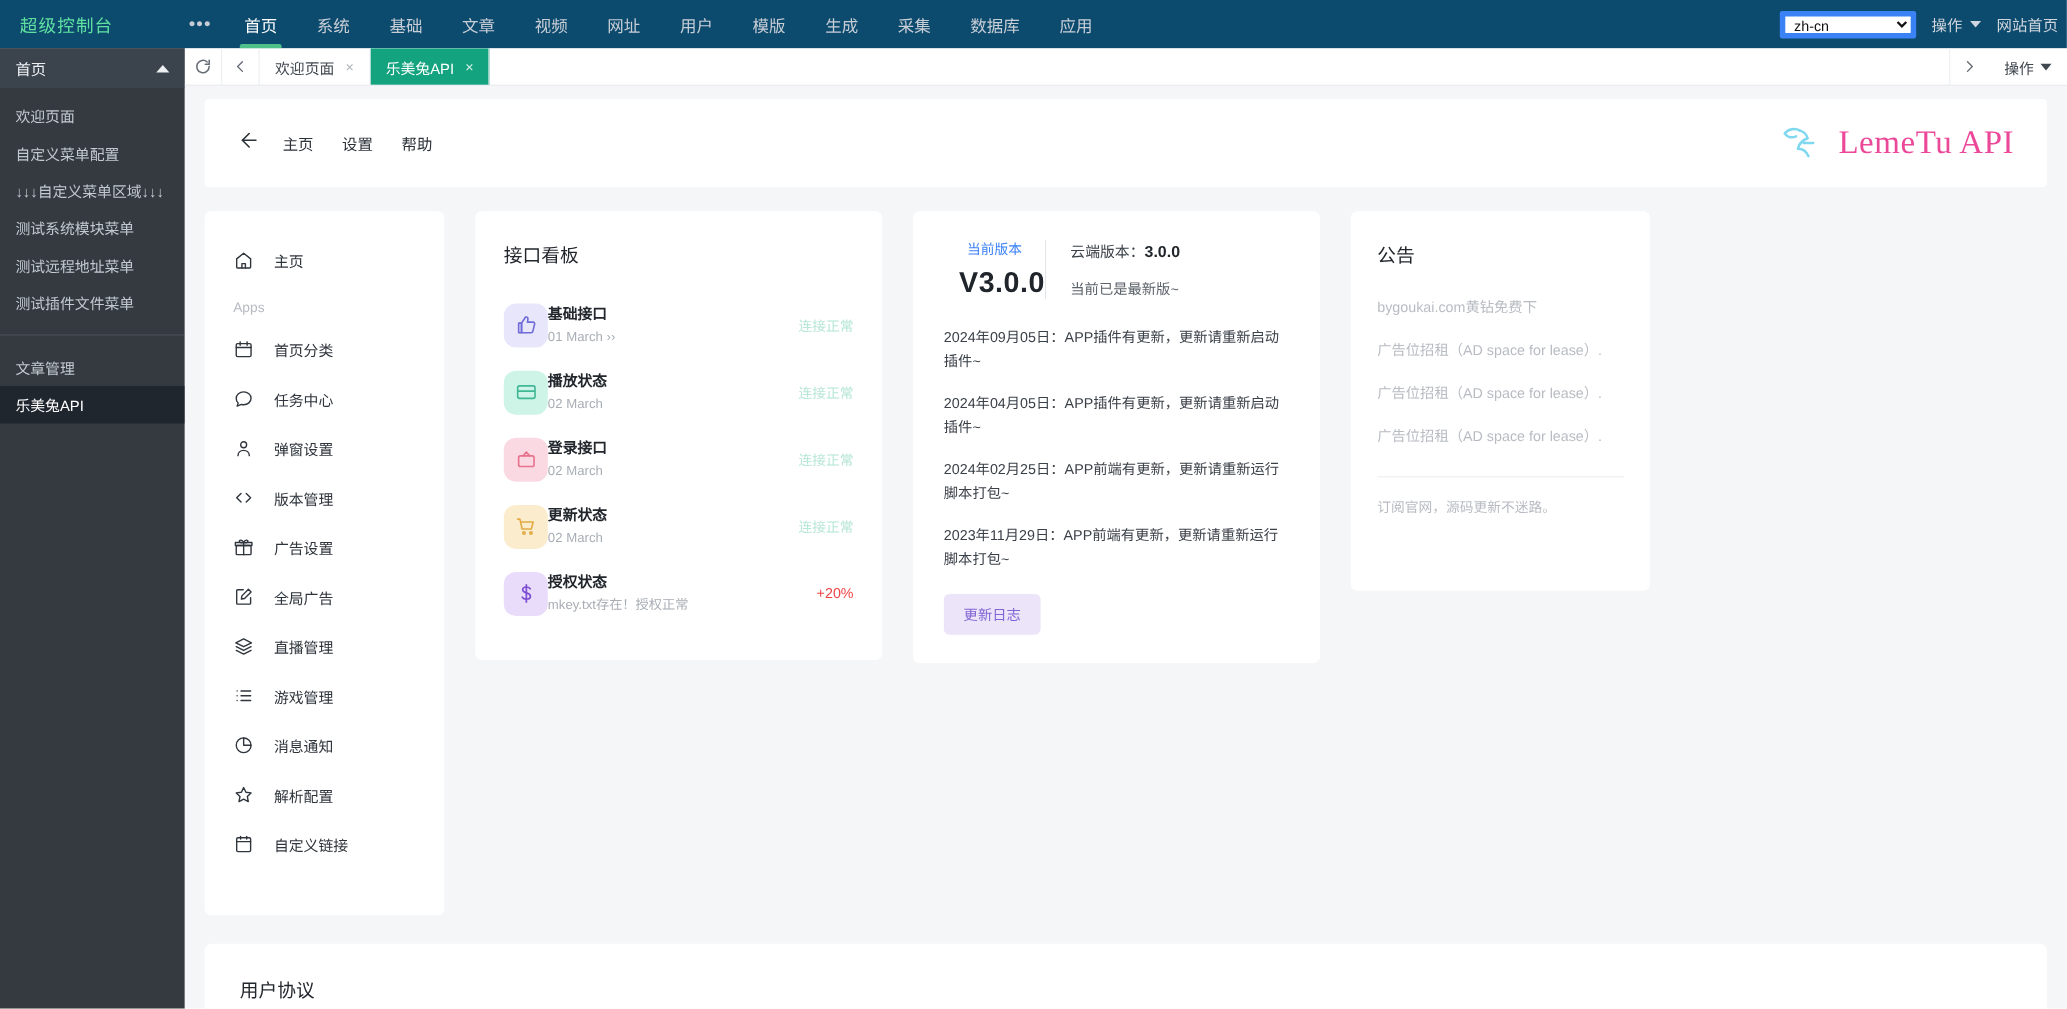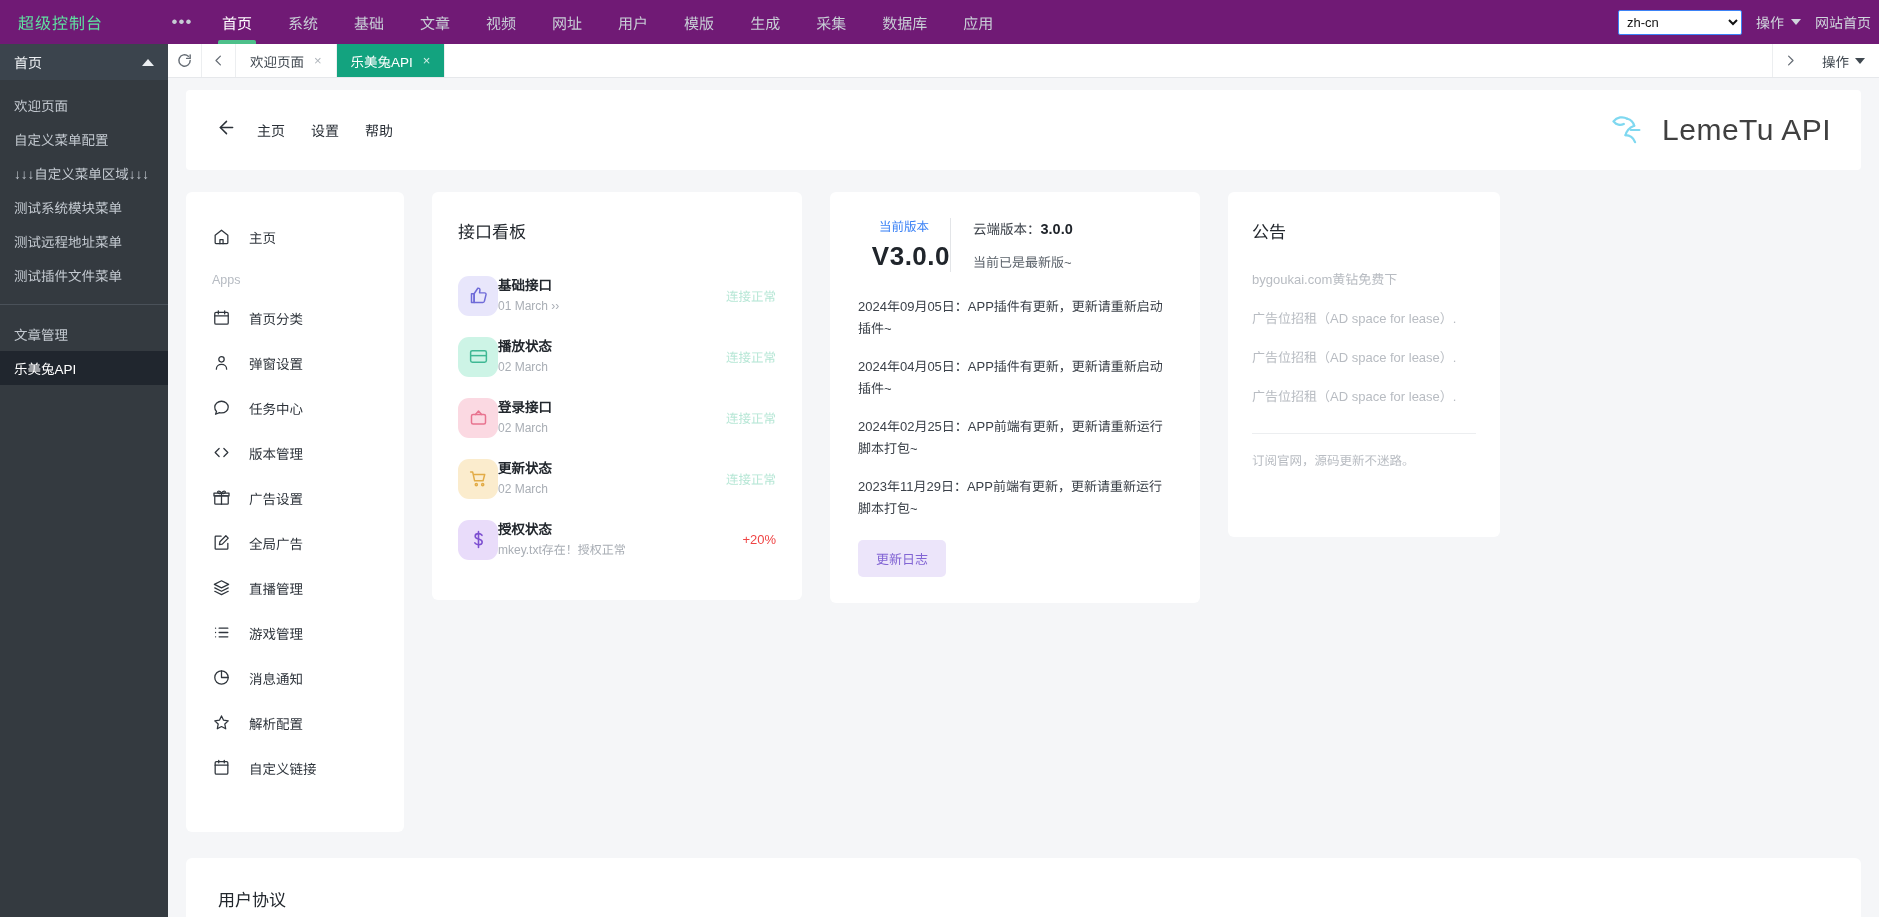--- a/index.html
+++ b/index.html
@@ -9,21 +9,21 @@
     width: 1879px; height: 917px;
     overflow: hidden;
     font-family: "Liberation Sans", "DejaVu Sans", sans-serif;
     background: #ffffff;
   }
   body { position: relative; }
 
   
   .topbar {
     position: absolute; top: 0; left: 0; width: 1879px; height: 44px;
-    background: #701a75; display: flex; align-items: stretch;
+    background: #0c4a6e; display: flex; align-items: stretch;
   }
   .brand {
     width: 160px; display: flex; align-items: center; padding-left: 18px;
     color: #5fe0a0; font-size: 16px; letter-spacing: 1px;
   }
   .dots-btn {
     width: 44px; display: flex; align-items: center; justify-content: center;
     color: #c6ccd4; font-size: 17px; letter-spacing: 1px; cursor: pointer;
   }
   .navlist { display: flex; align-items: stretch; }
@@ -35,21 +35,21 @@
   .navitem.active::after {
     content: ""; position: absolute; left: 14px; right: 14px; bottom: 0;
     height: 4px; background: #4dc08a; border-radius: 2px 2px 0 0;
   }
   .topright {
     margin-left: auto; display: flex; align-items: center; gap: 14px; padding-right: 8px;
   }
   .lang-select {
     width: 124px; height: 25px; font-size: 13px;
     font-family: "Liberation Sans", sans-serif;
-    border: 1px solid #3b82f6; border-radius: 2px; background: #fff; color: #111;
+    border: 5px solid #3b82f6; border-radius: 2px; background: #fff; color: #111;
     padding-left: 4px;
   }
   .tr-item {
     color: #d0d6dd; font-size: 14px; display: flex; align-items: center; gap: 7px; cursor: pointer;
   }
   .caret-down {
     width: 0; height: 0; border-left: 5px solid transparent; border-right: 5px solid transparent;
     border-top: 6px solid #d0d6dd;
   }
 
@@ -115,22 +115,22 @@
   }
   .page-head {
     margin: 12px 18px 0 18px; height: 80px; background: #ffffff; border-radius: 4px;
     display: flex; align-items: center; padding: 0 30px;
   }
   .ph-back { color: #2b3138; font-size: 20px; cursor: pointer; margin-right: 20px; }
   .ph-links { display: flex; gap: 26px; }
   .ph-link { font-size: 14px; color: #2b3138; cursor: pointer; }
   .ph-logo { margin-left: auto; display: flex; align-items: center; gap: 12px; }
   .ph-logo-text {
-    font-family: Liberation Sans, sans-serif;
-    font-size: 30px; color: #404040; letter-spacing: 0.5px;
+    font-family: Liberation Serif, serif;
+    font-size: 30px; color: #ec4899; letter-spacing: 0.5px;
   }
 
   
   .cardrow {
     display: flex; gap: 28px; margin: 22px 18px 0 18px; align-items: flex-start;
   }
   .card { background: #ffffff; border-radius: 6px; }
 
   
   .navcard { width: 218px; padding: 22px 0 26px 0; min-height: 640px; }
@@ -366,33 +366,33 @@
                 <path d="M3.5 10h17"></path>
                 <path d="M8 3.5v4"></path>
                 <path d="M16 3.5v4"></path>
               </svg>
             </span>
             <span>首页分类</span>
           </div>
           <div class="nav-row">
             <span class="ico">
               <svg width="19" height="19" viewBox="0 0 24 24" fill="none" stroke="currentColor" stroke-width="1.6" stroke-linecap="round" stroke-linejoin="round">
+                <path d="M20.5 11.5c0 4.1-3.8 7.4-8.5 7.4a9.9 9.9 0 0 1-2.6-.34L4.5 20.5l1.2-3.5A7 7 0 0 1 3.5 11.5C3.5 7.4 7.3 4.1 12 4.1s8.5 3.3 8.5 7.4z"></path>
+              </svg>
+            </span>
+            <span>任务中心</span>
+          </div>
+          <div class="nav-row">
+            <span class="ico">
+              <svg width="19" height="19" viewBox="0 0 24 24" fill="none" stroke="currentColor" stroke-width="1.6" stroke-linecap="round" stroke-linejoin="round">
                 <circle cx="12" cy="8" r="3.4"></circle>
                 <path d="M5.5 20.5c0-3.6 2.9-6 6.5-6s6.5 2.4 6.5 6"></path>
               </svg>
             </span>
             <span>弹窗设置</span>
-          </div>
-          <div class="nav-row">
-            <span class="ico">
-              <svg width="19" height="19" viewBox="0 0 24 24" fill="none" stroke="currentColor" stroke-width="1.6" stroke-linecap="round" stroke-linejoin="round">
-                <path d="M20.5 11.5c0 4.1-3.8 7.4-8.5 7.4a9.9 9.9 0 0 1-2.6-.34L4.5 20.5l1.2-3.5A7 7 0 0 1 3.5 11.5C3.5 7.4 7.3 4.1 12 4.1s8.5 3.3 8.5 7.4z"></path>
-              </svg>
-            </span>
-            <span>任务中心</span>
           </div>
           <div class="nav-row">
             <span class="ico">
               <svg width="19" height="19" viewBox="0 0 24 24" fill="none" stroke="currentColor" stroke-width="1.6" stroke-linecap="round" stroke-linejoin="round">
                 <path d="M9 7l-5 5 5 5"></path>
                 <path d="M15 7l5 5-5 5"></path>
               </svg>
             </span>
             <span>版本管理</span>
           </div>

